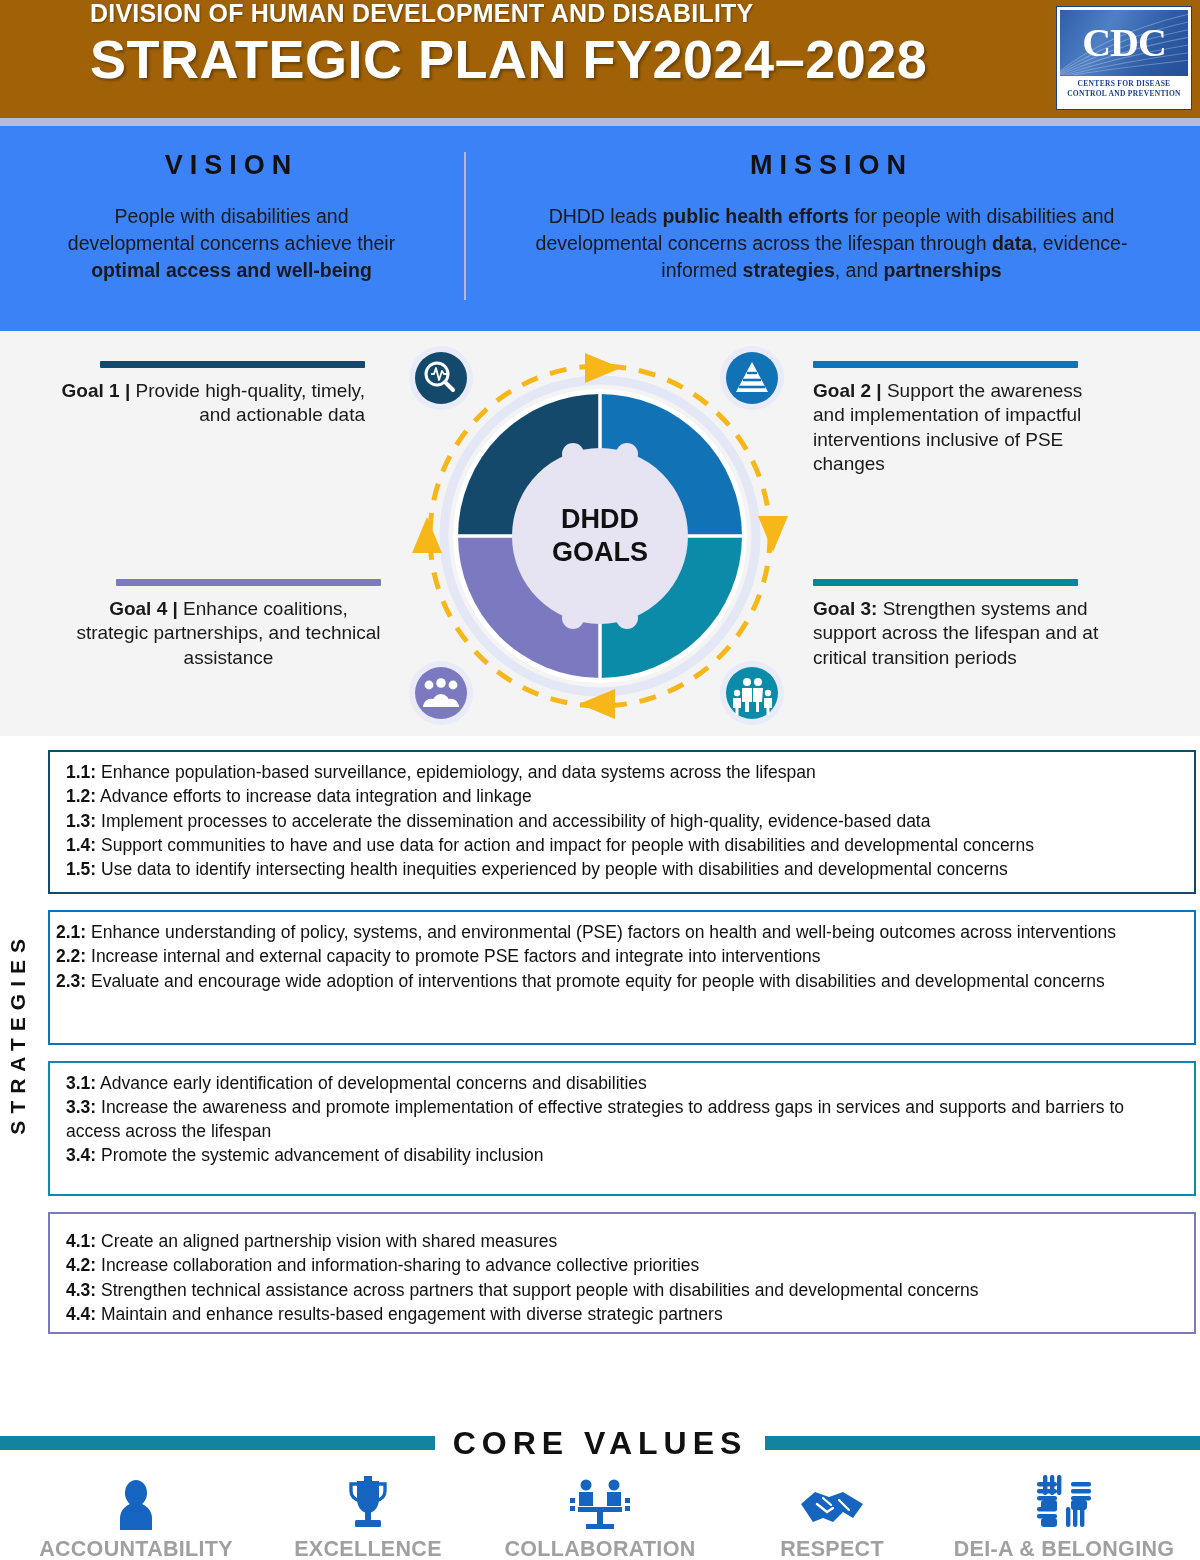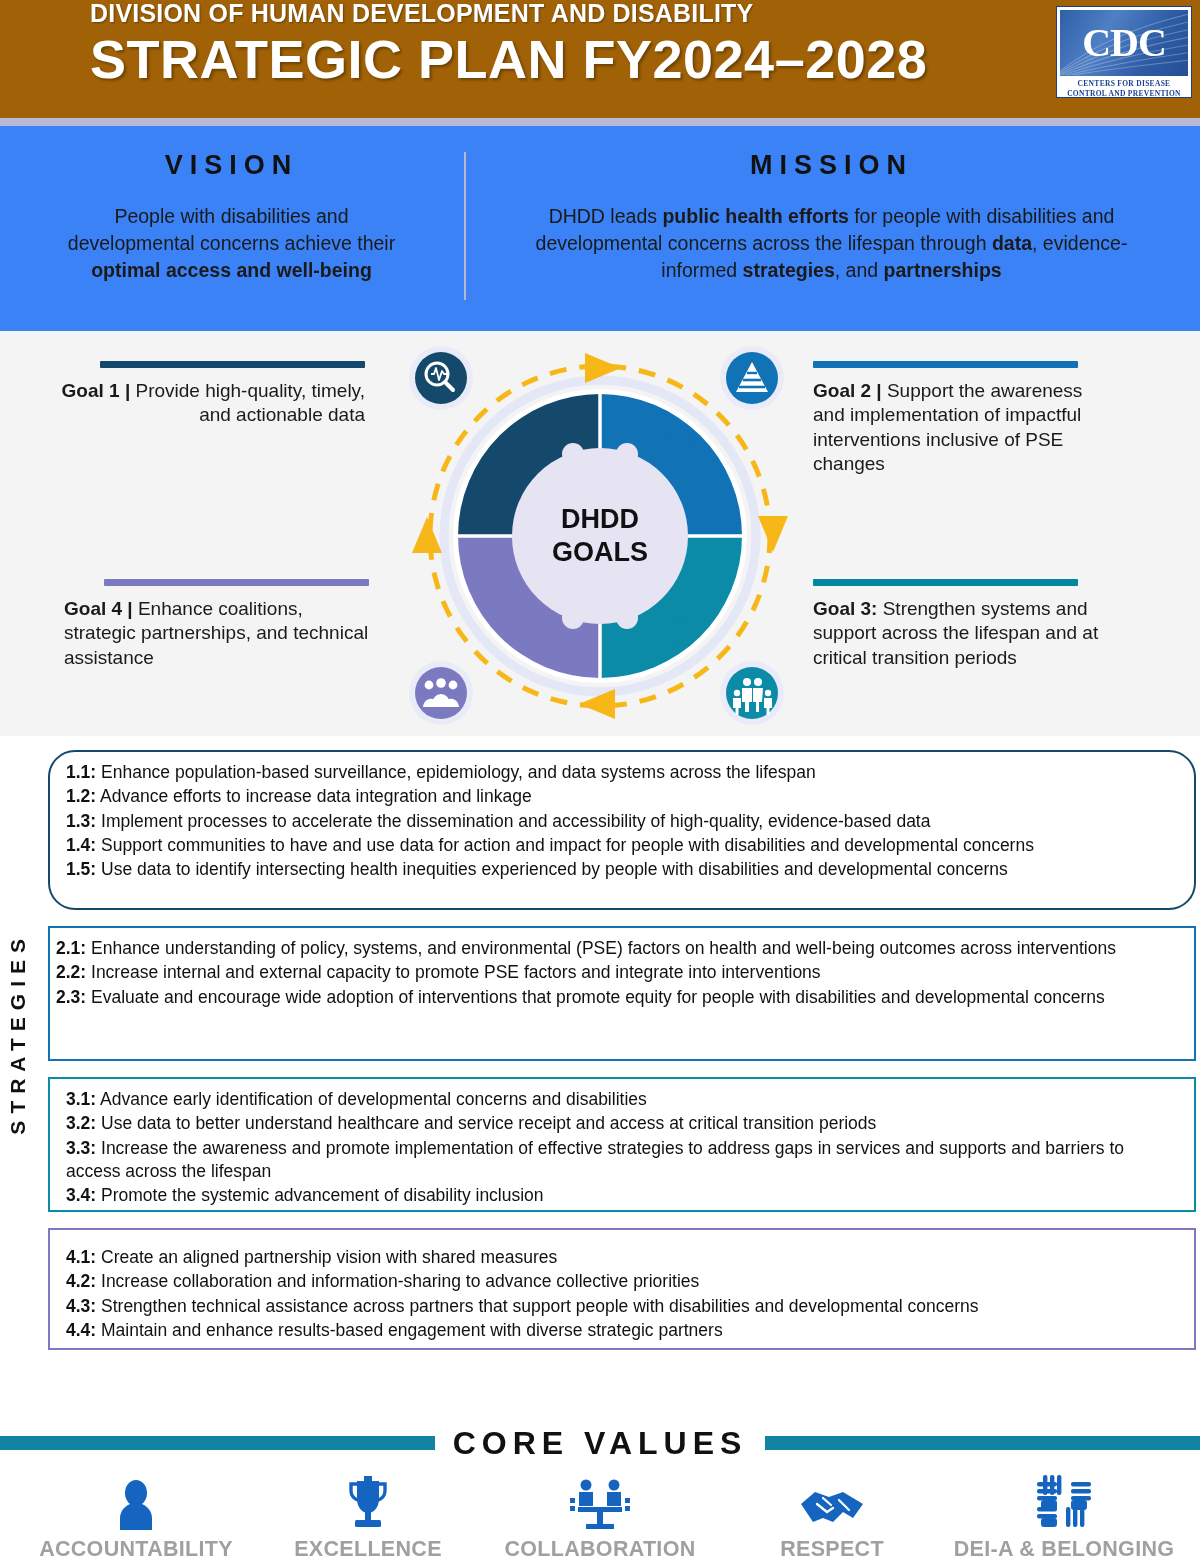--- a/index.html
+++ b/index.html
@@ -20,21 +20,21 @@
   .header-texts{padding-left:62px;}
   .hdr-sub{
     color:#ffffff;font-size:25px;font-weight:bold;letter-spacing:.2px;
     text-shadow:1px 1px 2px rgba(0,0,0,.35);line-height:1.1;
   }
   .hdr-title{
     color:#ffffff;font-size:54px;font-weight:bold;letter-spacing:.5px;line-height:1.05;
     margin-top:3px;text-shadow:2px 2px 3px rgba(0,0,0,.35);
   }
   .cdc-logo{
-    position:absolute;right:8px;top:6px;width:136px;height:92px;background:#ffffff;
+    position:absolute;right:8px;top:6px;width:136px;height:104px;background:#ffffff;
     border:1px solid #1b3f8f;box-sizing:border-box;padding:3px;
   }
   .cdc-box{
     height:66px;position:relative;overflow:hidden;
     background:linear-gradient(120deg,#2f5fa8 0%,#4f7fc4 35%,#2d5ca5 70%,#254f95 100%);
     display:flex;align-items:center;justify-content:center;
   }
   .cdc-box .rays{position:absolute;inset:0;opacity:.55;}
   .cdc-word{
     position:relative;z-index:2;color:#ffffff;font-size:40px;font-weight:bold;
@@ -68,21 +68,21 @@
   
   .goals{
     flex:0 0 auto;height:405px;background:#f4f4f4;position:relative;
   }
   .goal-block{position:absolute;width:305px;}
   .goal-bar{height:7px;border-radius:1px;}
   .goal-text{font-size:19px;line-height:1.28;color:#1a1a1a;margin-top:11px;}
   .goal-text b{font-weight:bold;}
   .g1{left:60px;top:30px;text-align:right;}
   .g1 .goal-bar{background:#14496b;margin-left:40px;}
-  .g4{left:64px;top:248px;text-align:left;}
+  .g4{left:76px;top:248px;text-align:center;}
   .g4 .goal-bar{background:#7b7ac0;margin-left:40px;}
   .g2{left:813px;top:30px;text-align:left;}
   .g2 .goal-bar{background:#1272b6;width:265px;}
   .g3{left:813px;top:248px;text-align:left;}
   .g3 .goal-bar{background:#0087a0;width:265px;}
 
   
   .wheel{position:absolute;left:395px;top:10px;width:410px;height:390px;}
   .wheel svg{display:block;}
 
@@ -100,21 +100,21 @@
     border:2.5px solid #14496b;background:#ffffff;box-sizing:border-box;
     padding:9px 14px 9px 16px;margin-bottom:16px;width:1148px;
   }
   .strat-box.b2{border-color:#1272b6;padding-left:6px;}
   .strat-box.b3{border-color:#0b8ba8;}
   .strat-box.b4{border-color:#7b7ac0;}
   .strat-line{
     font-size:17.5px;line-height:1.33;color:#111111;margin:0 0 1px 0;
   }
   .strat-line b{font-weight:bold;}
-  .strat-box.b1{height:160px;border-radius:27px;}
+  .strat-box.b1{height:144px;}
   .strat-box.b2{height:135px;}
   .strat-box.b3{height:135px;}
   .strat-box.b4{height:122px;padding-top:16px;}
 
   
   .corevalues{flex:0 0 auto;height:150px;position:relative;background:#ffffff;}
   .cv-headrow{display:flex;align-items:center;height:46px;padding-top:10px;}
   .cv-rule{height:14px;background:#1283a0;flex:1;}
   .cv-rule.left{margin-right:18px;}
   .cv-rule.right{margin-left:18px;}
@@ -323,21 +323,20 @@
       </div>
 
       <div class="strat-box b2">
         <p class="strat-line"><b>2.1:</b><span> Enhance understanding of policy, systems, and environmental (PSE) factors on health and well-being outcomes across interventions</span></p>
         <p class="strat-line"><b>2.2:</b><span> Increase internal and external capacity to promote PSE factors and integrate into interventions</span></p>
         <p class="strat-line"><b>2.3:</b><span> Evaluate and encourage wide adoption of interventions that promote equity for people with disabilities and developmental concerns</span></p>
       </div>
 
       <div class="strat-box b3">
         <p class="strat-line"><b>3.1:</b><span> Advance early identification of developmental concerns and disabilities</span></p>
-        <p class="strat-line"><b>3.2:</b><span> Use data to better understand healthcare and service receipt and access at critical transition periods</span></p>
         <p class="strat-line"><b>3.3:</b><span> Increase the awareness and promote implementation of effective strategies to address gaps in services and supports and barriers to access across the lifespan</span></p>
         <p class="strat-line"><b>3.4:</b><span> Promote the systemic advancement of disability inclusion</span></p>
       </div>
 
       <div class="strat-box b4">
         <p class="strat-line"><b>4.1:</b><span> Create an aligned partnership vision with shared measures</span></p>
         <p class="strat-line"><b>4.2:</b><span> Increase collaboration and information-sharing to advance collective priorities</span></p>
         <p class="strat-line"><b>4.3:</b><span> Strengthen technical assistance across partners that support people with disabilities and developmental concerns</span></p>
         <p class="strat-line"><b>4.4:</b><span> Maintain and enhance results-based engagement with diverse strategic partners</span></p>
       </div>

